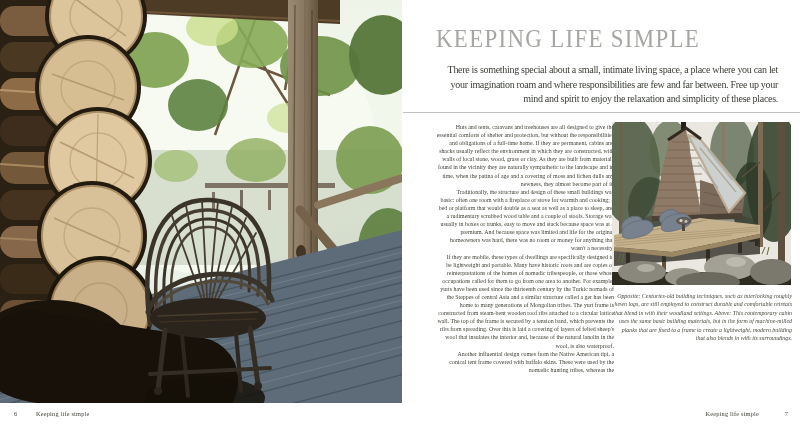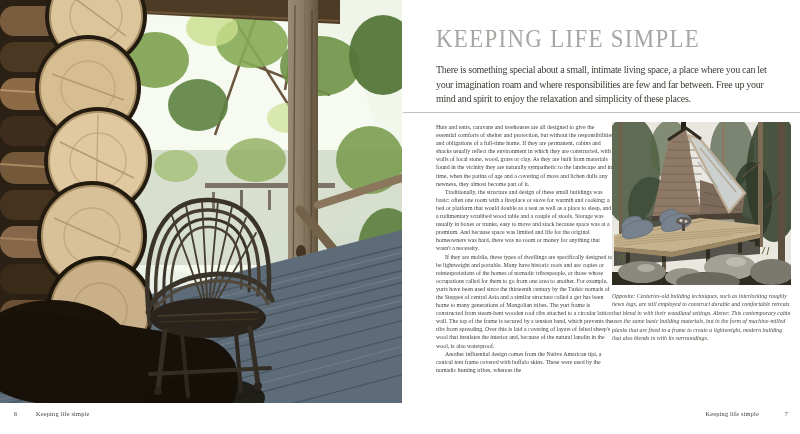--- a/index.html
+++ b/index.html
@@ -1,20 +1,20 @@
 <!DOCTYPE html>
 <html><head>
 <meta charset="utf-8">
 <style>
   html,body{margin:0;padding:0;}
   body{
     width:800px;height:434px;position:relative;overflow:hidden;
     background:#ffffff;font-family:"Liberation Serif", serif;
   }
-  .page{position:absolute;top:0;height:434px;background:#fff;}
+  .page{position:absolute;top:0;height:434px;background:#fff;text-align:right;}
   .page-left{left:0;width:403px;}
   .page-right{left:403px;width:397px;}
   .photo-left{position:absolute;left:0;top:0;width:402px;height:403px;display:block;}
   .footer-text{font-size:6.3px;color:#3c4034;letter-spacing:0.2px;}
   .fl-num{position:absolute;left:14px;top:410px;}
   .fl-title{position:absolute;left:36px;top:410px;}
   .fr-title{position:absolute;right:41px;top:410px;}
   .fr-num{position:absolute;right:12px;top:410px;}
   .chapter-title{
     position:absolute;left:33px;top:24px;white-space:nowrap;

